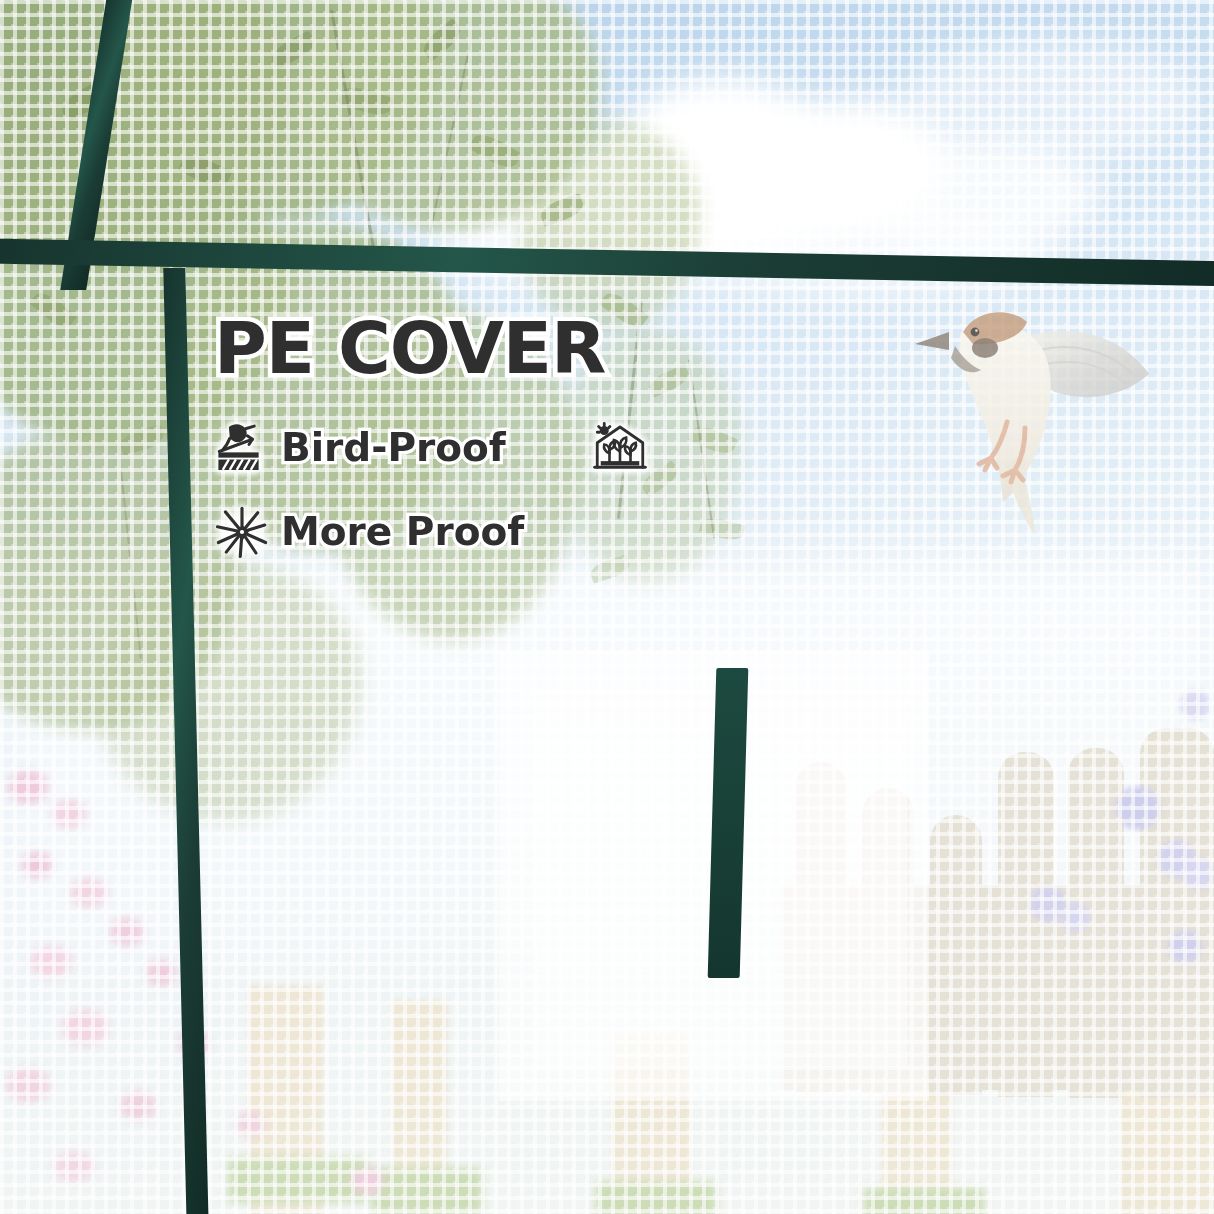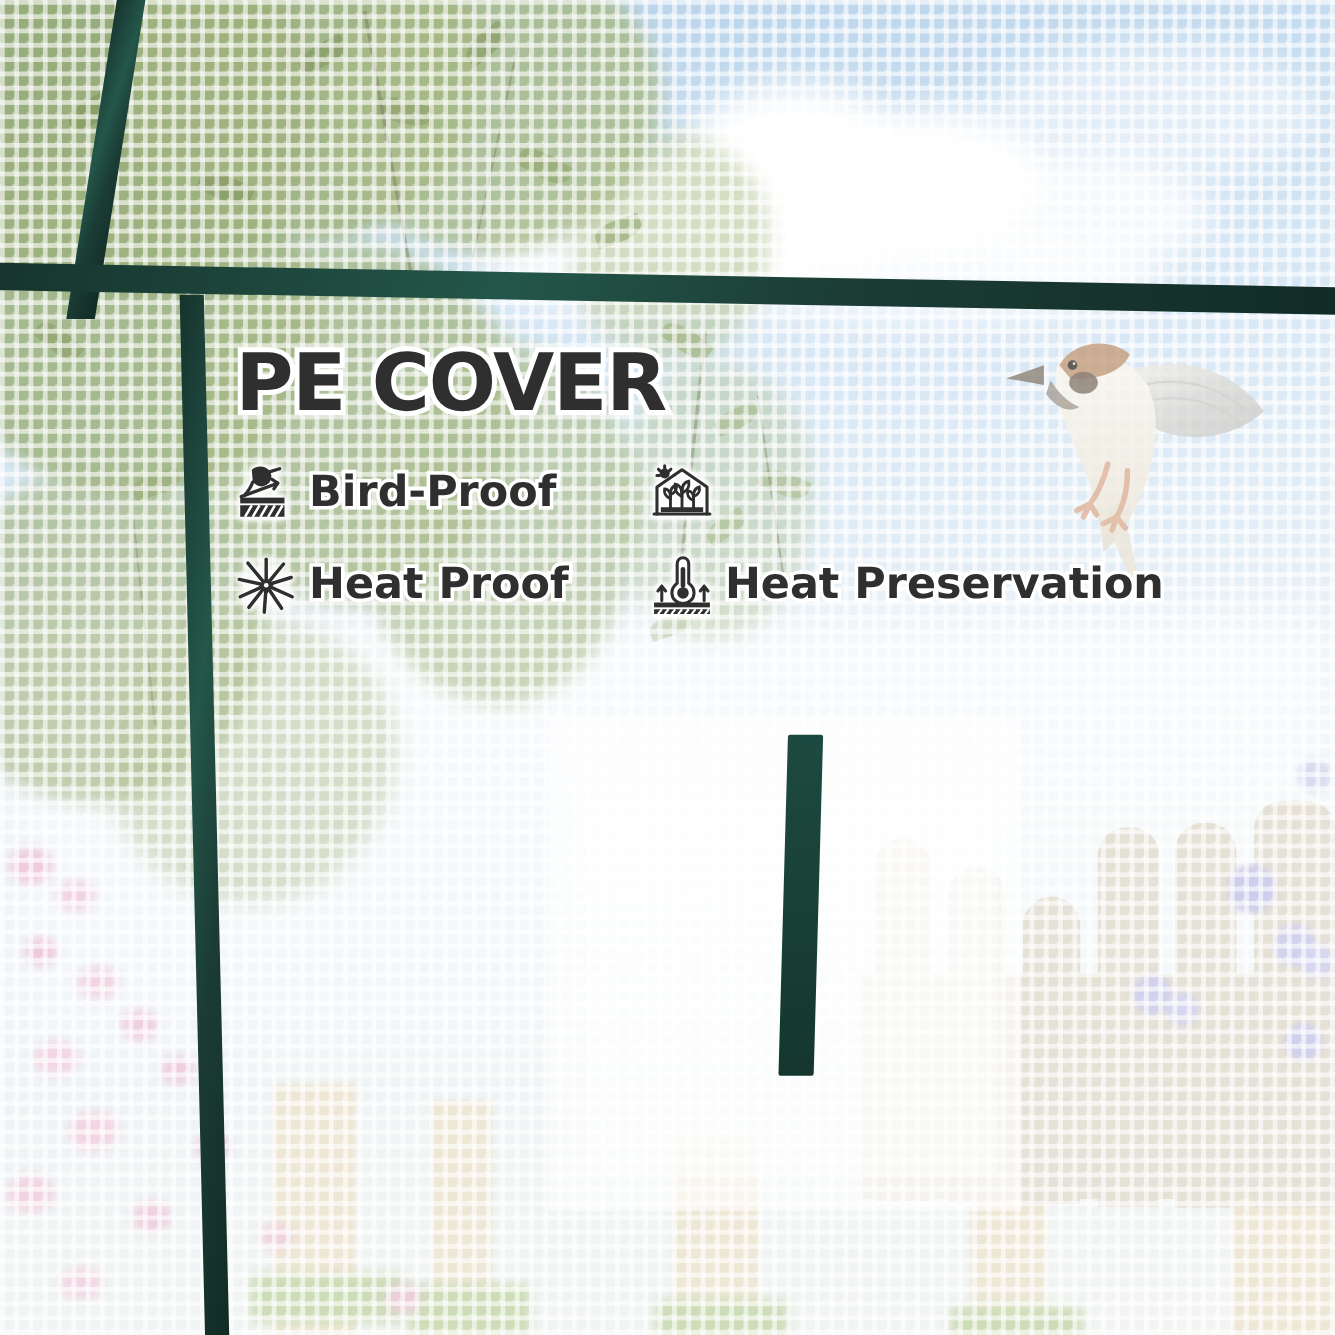--- a/index.html
+++ b/index.html
@@ -368,45 +368,20 @@
               <path d="M32 32 L30 60"></path>
               <path d="M32 32 L14 55"></path>
               <path d="M32 32 L5 44"></path>
               <path d="M32 32 L4 26"></path>
               <path d="M32 32 L13 9"></path>
             </g>
             <path d="M32 24 L40 31 L33 41 L24 34 Z" fill="#2f2f2f"></path>
             <circle cx="32" cy="32" r="2.4" fill="#ffffff"></circle>
           </svg>
         </span>
-        <span class="lbl">Heat Proof</span>
+        <span class="lbl">More Proof</span>
       </div>
 
-      <div class="feat">
-        <span class="ico">
-          <svg viewBox="0 0 64 64" width="56" height="56" aria-hidden="true">
-            <g stroke="#2f2f2f" stroke-width="3.2" fill="none" stroke-linejoin="round" stroke-linecap="round">
-              <path d="M27 10 C27 6 29.5 3.5 33 3.5 C36.5 3.5 39 6 39 10 L39 30
-                       C42.5 32.5 44.5 36 44.5 40 C44.5 46.3 39.3 51 33 51
-                       C26.7 51 21.5 46.3 21.5 40 C21.5 36 23.5 32.5 27 30 Z"></path>
-            </g>
-            <circle cx="33" cy="40" r="6" fill="#2f2f2f"></circle>
-            <rect x="30.6" y="13" width="4.8" height="22" rx="2.4" fill="#2f2f2f"></rect>
-
-            <g stroke="#2f2f2f" stroke-width="3.2" stroke-linecap="round" fill="none">
-              <path d="M11 48 L11 33 M11 33 L7 38 M11 33 L15 38"></path>
-              <path d="M55 48 L55 33 M55 33 L51 38 M55 33 L59 38"></path>
-            </g>
-            <rect x="3" y="50" width="58" height="5" fill="#2f2f2f"></rect>
-            <path d="M3 57 L61 57 L61 62 L3 62 Z" fill="#2f2f2f"></path>
-            <g stroke="#ffffff" stroke-width="2.2">
-              <path d="M7 62 L11 57 M14 62 L18 57 M21 62 L25 57 M28 62 L32 57
-                       M35 62 L39 57 M42 62 L46 57 M49 62 L53 57 M56 62 L60 57"></path>
-            </g>
-          </svg>
-        </span>
-        <span class="lbl">Heat Preservation</span>
-      </div>
 
     </div>
   </div>
 
 </div>
 
 </body></html>

